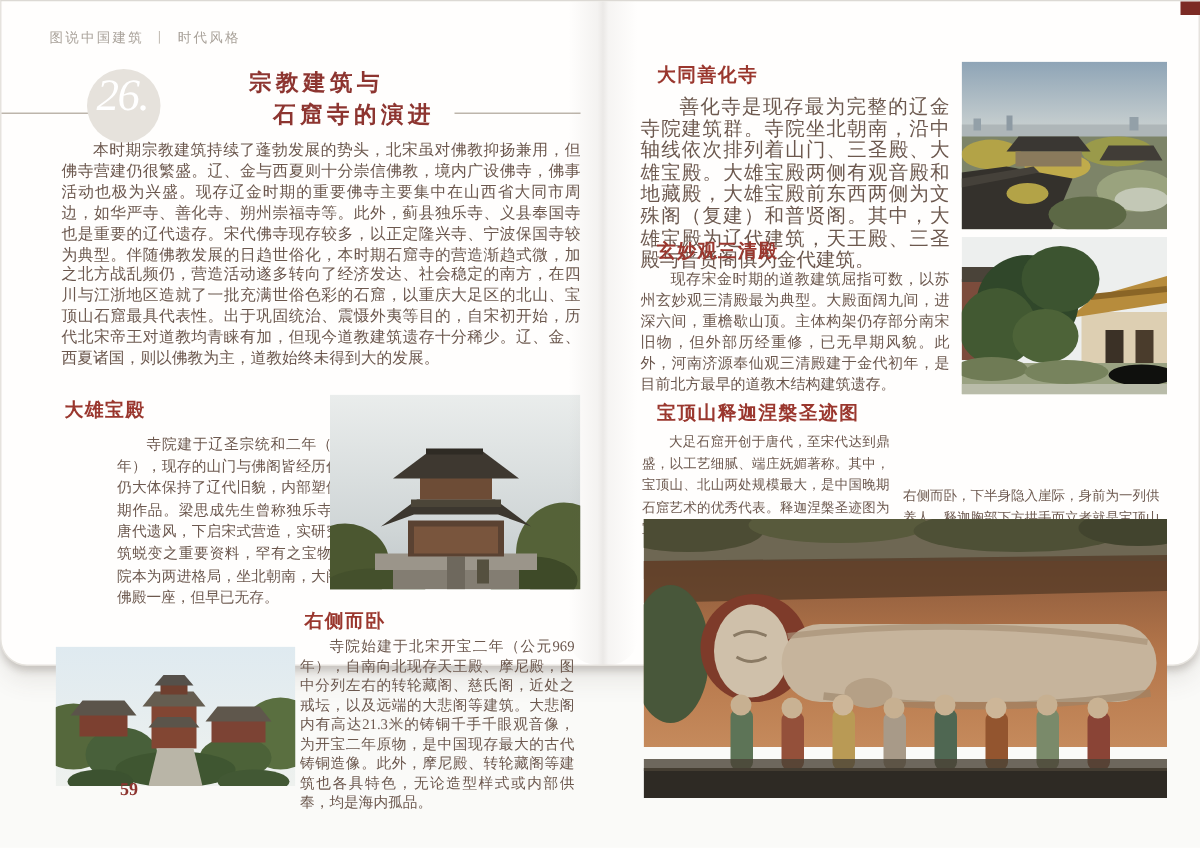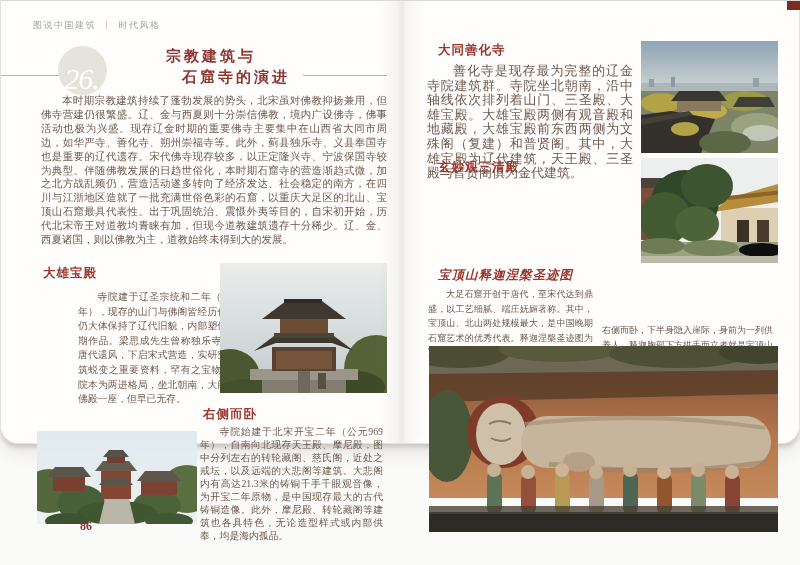--- a/index.html
+++ b/index.html
@@ -18,42 +18,42 @@
   
   .running-head { position:absolute; left:32px; top:18px; font-size:9px; letter-spacing:1.5px;
                   color:#a9a29a; }
   .running-head .div { margin:0 6px; color:#c4beb6; }
 
   
   .rule { position:absolute; height:1px; background:#bdb5ab; }
   .rule-left  { left:0;   top:74px; width:72px; }
   .rule-right { left:302px; top:74px; width:84px; }
   .ch-circle { position:absolute; left:57px; top:45px; width:49px; height:49px; border-radius:50%;
-               background:#e6e2dc; z-index:2; display:flex; align-items:flex-end; justify-content:center; }
+               background:#e6e2dc; z-index:2; display:flex; align-items:flex-start; justify-content:center; }
   .ch-num { font-style:italic; font-size:30px; color:#ffffff; letter-spacing:-1px; transform:translate(-1px,1px); }
   .ch-title { position:absolute; left:117px; top:45px; z-index:2; color:#8d3530; font-weight:bold;
               font-size:15px; letter-spacing:3px; line-height:21px;margin-left:48px; }
   .ch-title .l2 { padding-left:16px; }
 
   
   .txt { position:absolute; text-align:justify; text-indent:2em; color:#6c584e; }
   .intro { left:40px; top:93px; width:346px; font-size:10.5px; line-height:13.9px; }
   .sec-title { position:absolute; color:#9a372e; font-weight:bold; font-size:12.5px; letter-spacing:1px; }
 
   .t-dule  { left:42px;  top:264px; }
   .b-dule  { left:32px;  top:289px; width:179px; font-size:9.8px; line-height:14.6px;margin-left:45px; }
   .t-longxing { left:202px; top:405px; }
   .b-longxing { left:199px; top:424px; width:183px; font-size:9.8px; line-height:13px; }
   .pagenum { position:absolute; left:79px; top:518px; font-size:12px; font-weight:bold; color:#8d3530; }
 
   .t-shanhua { left:437px; top:41px; }
   .b-shanhua { left:426px; top:63px; width:206px; font-size:13px; line-height:14.6px; }
   .t-xuanmiao { left:437px; top:158px; }
   .b-xuanmiao { left:426px; top:179px; width:206px; font-size:10px; line-height:14px; }
-  .t-baoding { left:437px; top:266px;font-style:italic; }
+  .t-baoding { left:437px; top:266px; }
   .b-baoding1 { left:427px; top:286px; width:165px; font-size:9px; line-height:14.6px; }
   .b-baoding2 { left:601px; top:282px; width:171px; font-size:9px; line-height:14.6px; text-indent:0;margin-top:40px; }
 
   
   .photo { position:absolute; overflow:hidden; }
   .photo svg { display:block; width:100%; height:100%; }
   .ph-dule     { left:219px; top:262px; width:167px; height:130px; }
   .ph-longxing { left:36px;  top:430px; width:160px; height:93px;  }
   .ph-shanhua  { left:640px; top:40px;  width:137px; height:112px; }
   .ph-xuanmiao { left:640px; top:157px; width:137px; height:105px; }
@@ -136,21 +136,21 @@
       <polygon points="66,26 92,26 86,19 72,19" fill="#55504a"></polygon>
       <polygon points="68,68 92,68 98,93 62,93" fill="#b9b5a7"></polygon>
       <ellipse cx="30" cy="90" rx="22" ry="8" fill="#3c5230"></ellipse>
       <ellipse cx="132" cy="90" rx="24" ry="8" fill="#425834"></ellipse>
     </svg>
   </div>
 
   <h3 class="sec-title t-longxing">右侧而卧</h3>
   <p class="txt b-longxing">寺院始建于北宋开宝二年（公元969年），自南向北现存天王殿、摩尼殿，图中分列左右的转轮藏阁、慈氏阁，近处之戒坛，以及远端的大悲阁等建筑。大悲阁内有高达21.3米的铸铜千手千眼观音像，为开宝二年原物，是中国现存最大的古代铸铜造像。此外，摩尼殿、转轮藏阁等建筑也各具特色，无论造型样式或内部供奉，均是海内孤品。</p>
 
-  <div class="pagenum">86</div>
+  <div class="pagenum">59</div>
 
   <h3 class="sec-title t-shanhua">大同善化寺</h3>
   <p class="txt b-shanhua">善化寺是现存最为完整的辽金寺院建筑群。寺院坐北朝南，沿中轴线依次排列着山门、三圣殿、大雄宝殿。大雄宝殿两侧有观音殿和地藏殿，大雄宝殿前东西两侧为文殊阁（复建）和普贤阁。其中，大雄宝殿为辽代建筑，天王殿、三圣殿与普贤阁俱为金代建筑。</p>
 
   <div class="photo ph-shanhua">
     <svg viewBox="0 0 137 112" preserveAspectRatio="none">
       <defs>
         <linearGradient id="sky3" x1="0" y1="0" x2="0" y2="1">
           <stop offset="0" stop-color="#8ea4b6"></stop>
             <stop offset="0.8" stop-color="#c2cbcd"></stop>
@@ -172,20 +172,21 @@
       <ellipse cx="116" cy="86" rx="26" ry="14" fill="#9aa37e"></ellipse>
       <ellipse cx="120" cy="92" rx="18" ry="8" fill="#c3c8b6"></ellipse>
       <polygon points="0,112 0,74 30,70 74,78 60,112" fill="#34312c"></polygon>
       <polygon points="0,84 52,74 48,70 0,78" fill="#45413a"></polygon>
       <ellipse cx="84" cy="102" rx="26" ry="12" fill="#5c6845"></ellipse>
       <ellipse cx="44" cy="88" rx="14" ry="7" fill="#b3a347"></ellipse>
     </svg>
   </div>
 
   <h3 class="sec-title t-xuanmiao">玄妙观三清殿</h3>
+  <p class="txt b-xuanmiao">现存宋金时期的道教建筑屈指可数，以苏州玄妙观三清殿最为典型。大殿面阔九间，进深六间，重檐歇山顶。主体构架仍存部分南宋旧物，但外部历经重修，已无早期风貌。此外，河南济源奉仙观三清殿建于金代初年，是目前北方最早的道教木结构建筑遗存。</p>
 
   <div class="photo ph-xuanmiao">
     <svg viewBox="0 0 137 105" preserveAspectRatio="none">
       <rect width="137" height="105" fill="#edefee"></rect>
       <rect x="0" y="28" width="24" height="54" fill="#7c4c3c"></rect>
       <polygon points="0,30 30,30 24,20 0,20" fill="#4a4339"></polygon>
       <rect x="80" y="50" width="57" height="34" fill="#ddcfb2"></rect>
       <polygon points="72,54 137,44 137,26 88,40" fill="#b78c3c"></polygon>
       <rect x="86" y="38" width="51" height="4" fill="#8a6526" transform="rotate(-6 86 38)"></rect>
       <rect x="96" y="62" width="12" height="22" fill="#3b3126"></rect>

